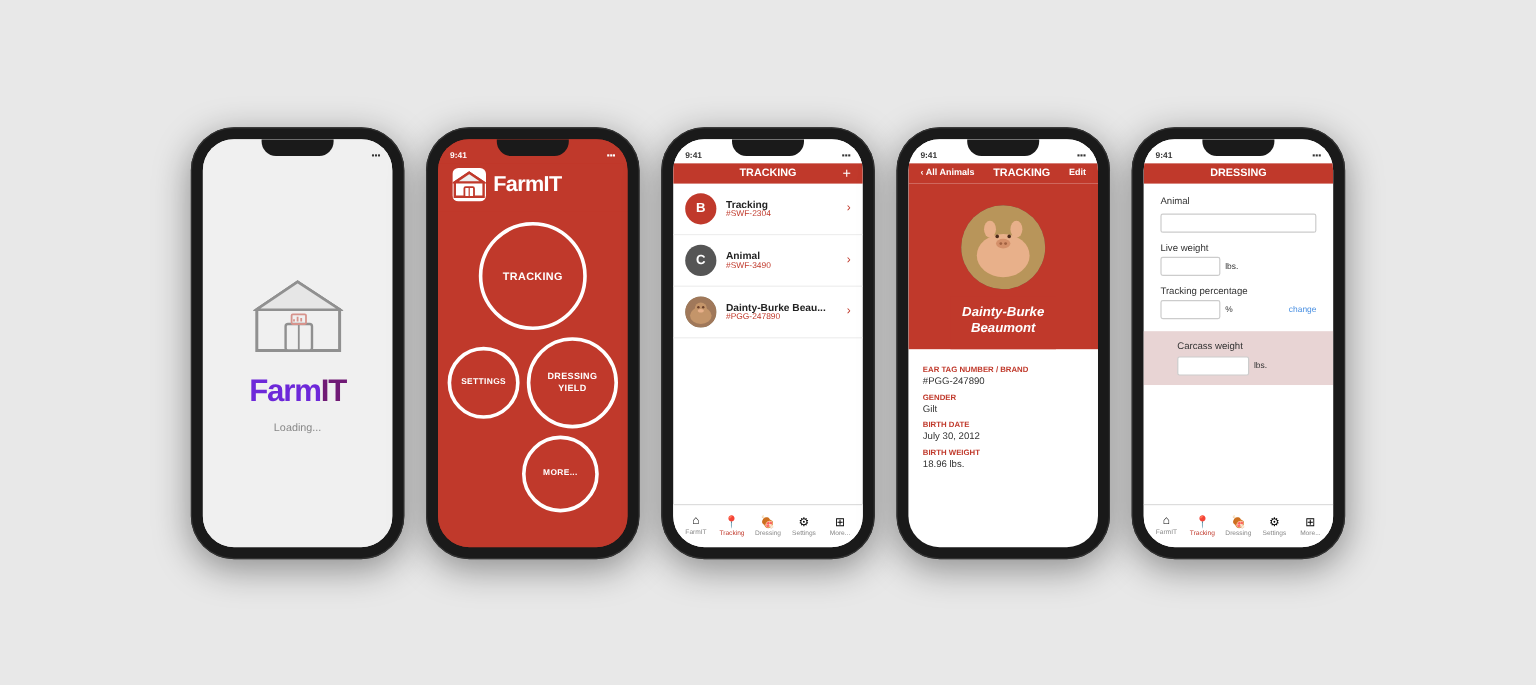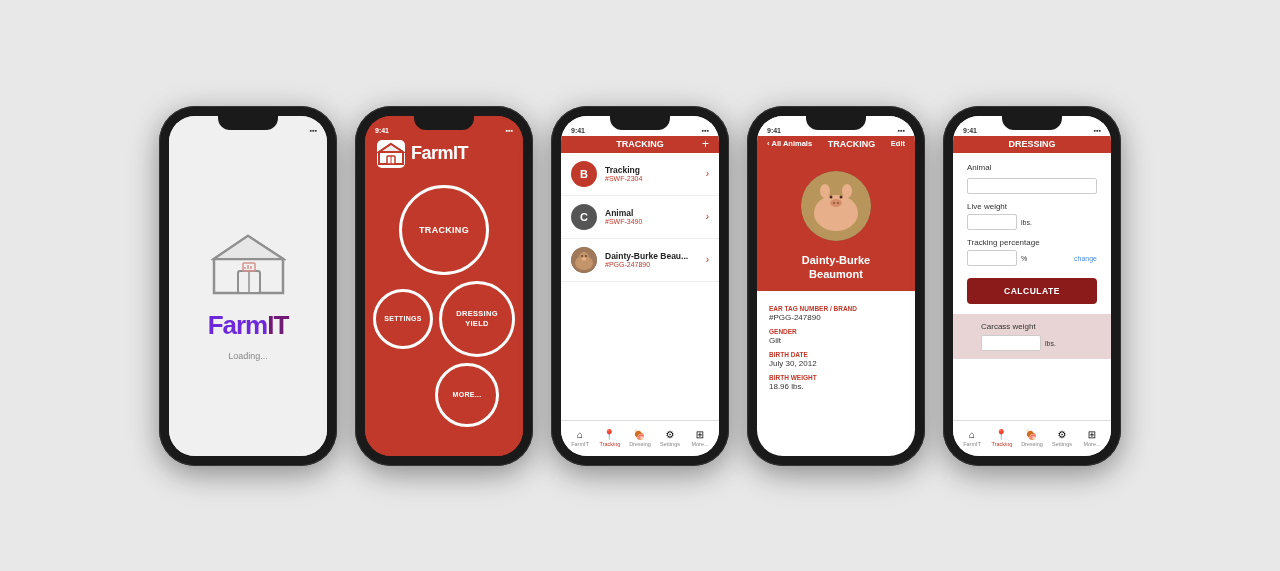--- a/index.html
+++ b/index.html
@@ -247,20 +247,21 @@
       justify-content: center;
     }
     .animal-detail-name {
       text-align: center;
       font-size: 11px;
       font-weight: 700;
       color: white;
       background: #c0392b;
       padding: 6px 10px 10px;
       line-height: 1.3;
+      font-style: italic;
     }
     .detail-photo-section {
       background: #c0392b;
       display: flex;
       flex-direction: column;
       align-items: center;
       padding-top: 6px;
     }
     .detail-fields { padding: 8px 12px; flex: 1; }
     .field-label { font-size: 6.5px; color: #c0392b; font-weight: 600; text-transform: uppercase; margin-top: 6px; }
@@ -546,21 +547,20 @@
           <span class="unit-label">lbs.</span>
         </div>
         
         <div class="form-label">Tracking percentage</div>
         <div class="form-row">
           <input class="form-input-sm" type="text" value="" style="">
           <span class="unit-label">%</span>
           <span class="change-link">change</span>
         </div>
         
-        <button class="calc-btn">CALCULATE</button>
       </div>
       <div class="carcass-section">
         <div class="carcass-label">Carcass weight</div>
         <div class="carcass-row">
           <input class="carcass-input" type="text" value="" style="">
           <span class="unit-label">lbs.</span>
         </div>
       </div>
       <div style="flex:1; background:white;"></div>
       <div class="tab-bar">

